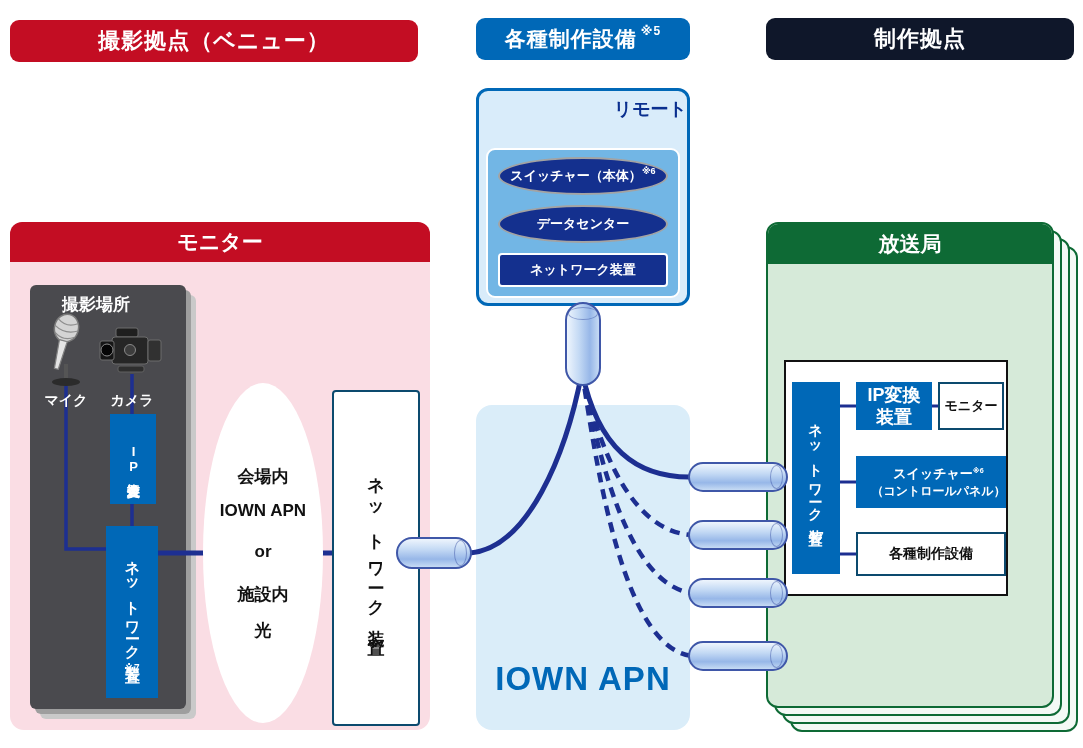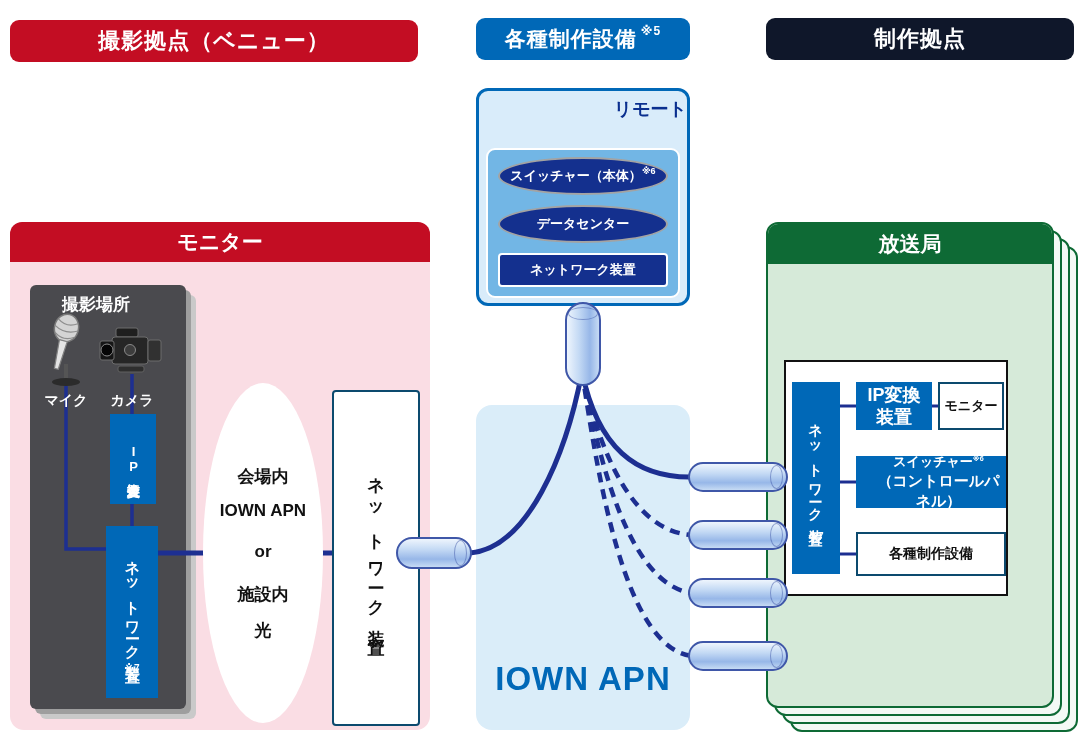--- a/index.html
+++ b/index.html
@@ -166,21 +166,21 @@
   </div>
   <div class="dev-blue" style="left:856px;top:382px;width:76px;height:48px;font-size:18px;line-height:1.25;">
     <span>IP変換</span>
     <span>装置</span>
   </div>
   <div class="dev-white" style="left:938px;top:382px;width:66px;height:48px;font-size:13px;">
     <span>モニター</span>
   </div>
   <div class="dev-blue" style="left:856px;top:456px;width:150px;height:52px;font-size:13px;line-height:1.35;padding-left:15px;">
     <span><span>スイッチャー</span><sup class="note">※6</sup></span>
-    <span style="font-size:15px;">（コントロールパネル）</span>
+    <span style="font-size:12px;">（コントロールパネル）</span>
   </div>
   <div class="dev-white" style="left:856px;top:532px;width:150px;height:44px;font-size:14px;">
     <span>各種制作設備</span>
   </div>
 
   <svg class="conn" width="1083" height="748" viewBox="0 0 1083 748">
 
     <path d="M132 374 L132 418" stroke="#1d2f91" stroke-width="3.5" fill="none"></path>
     <path d="M132 502 L132 530" stroke="#1d2f91" stroke-width="3.5" fill="none"></path>
     <path d="M66 386 L66 549 L108 549" stroke="#1d2f91" stroke-width="3.5" fill="none"></path>

